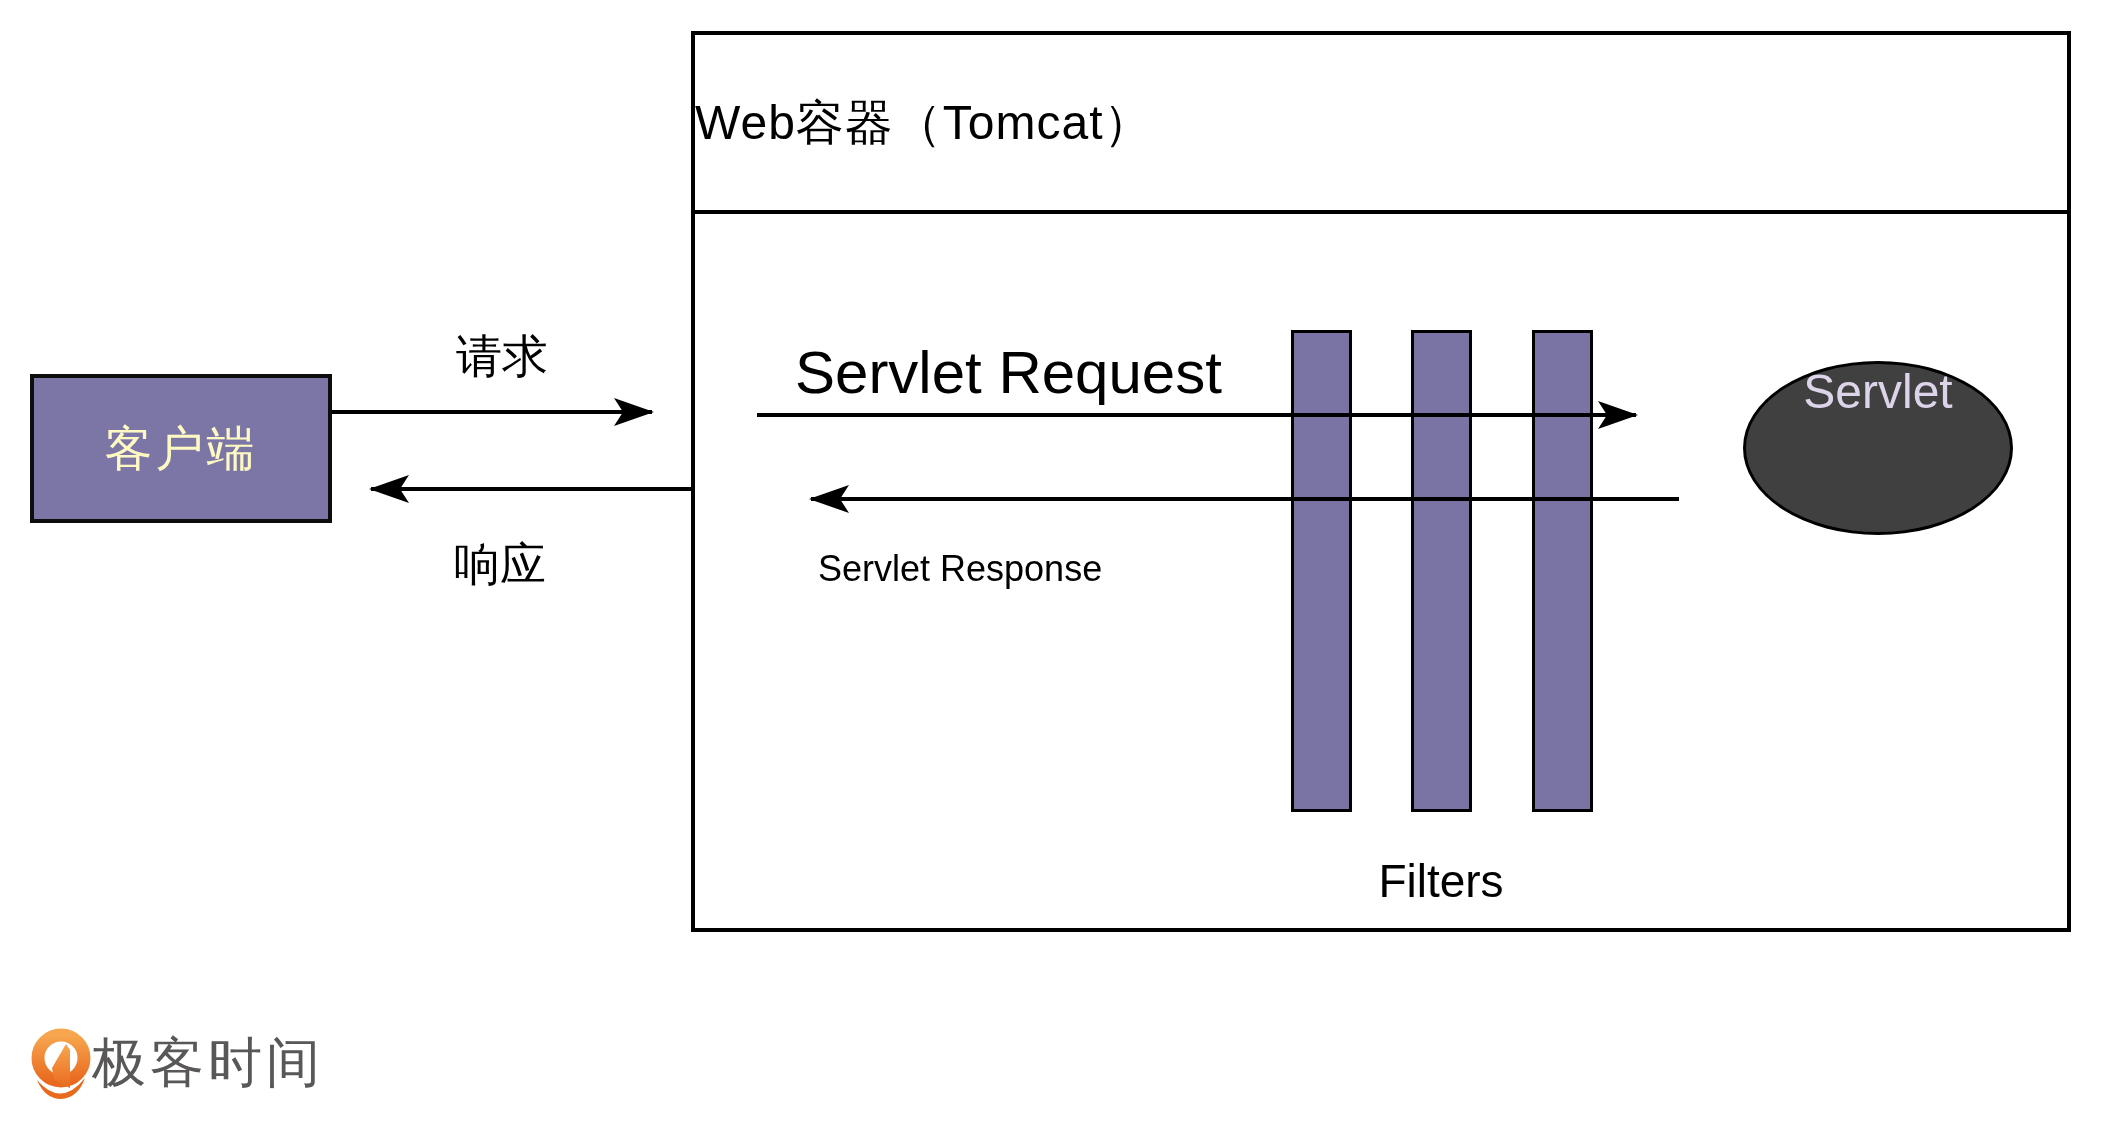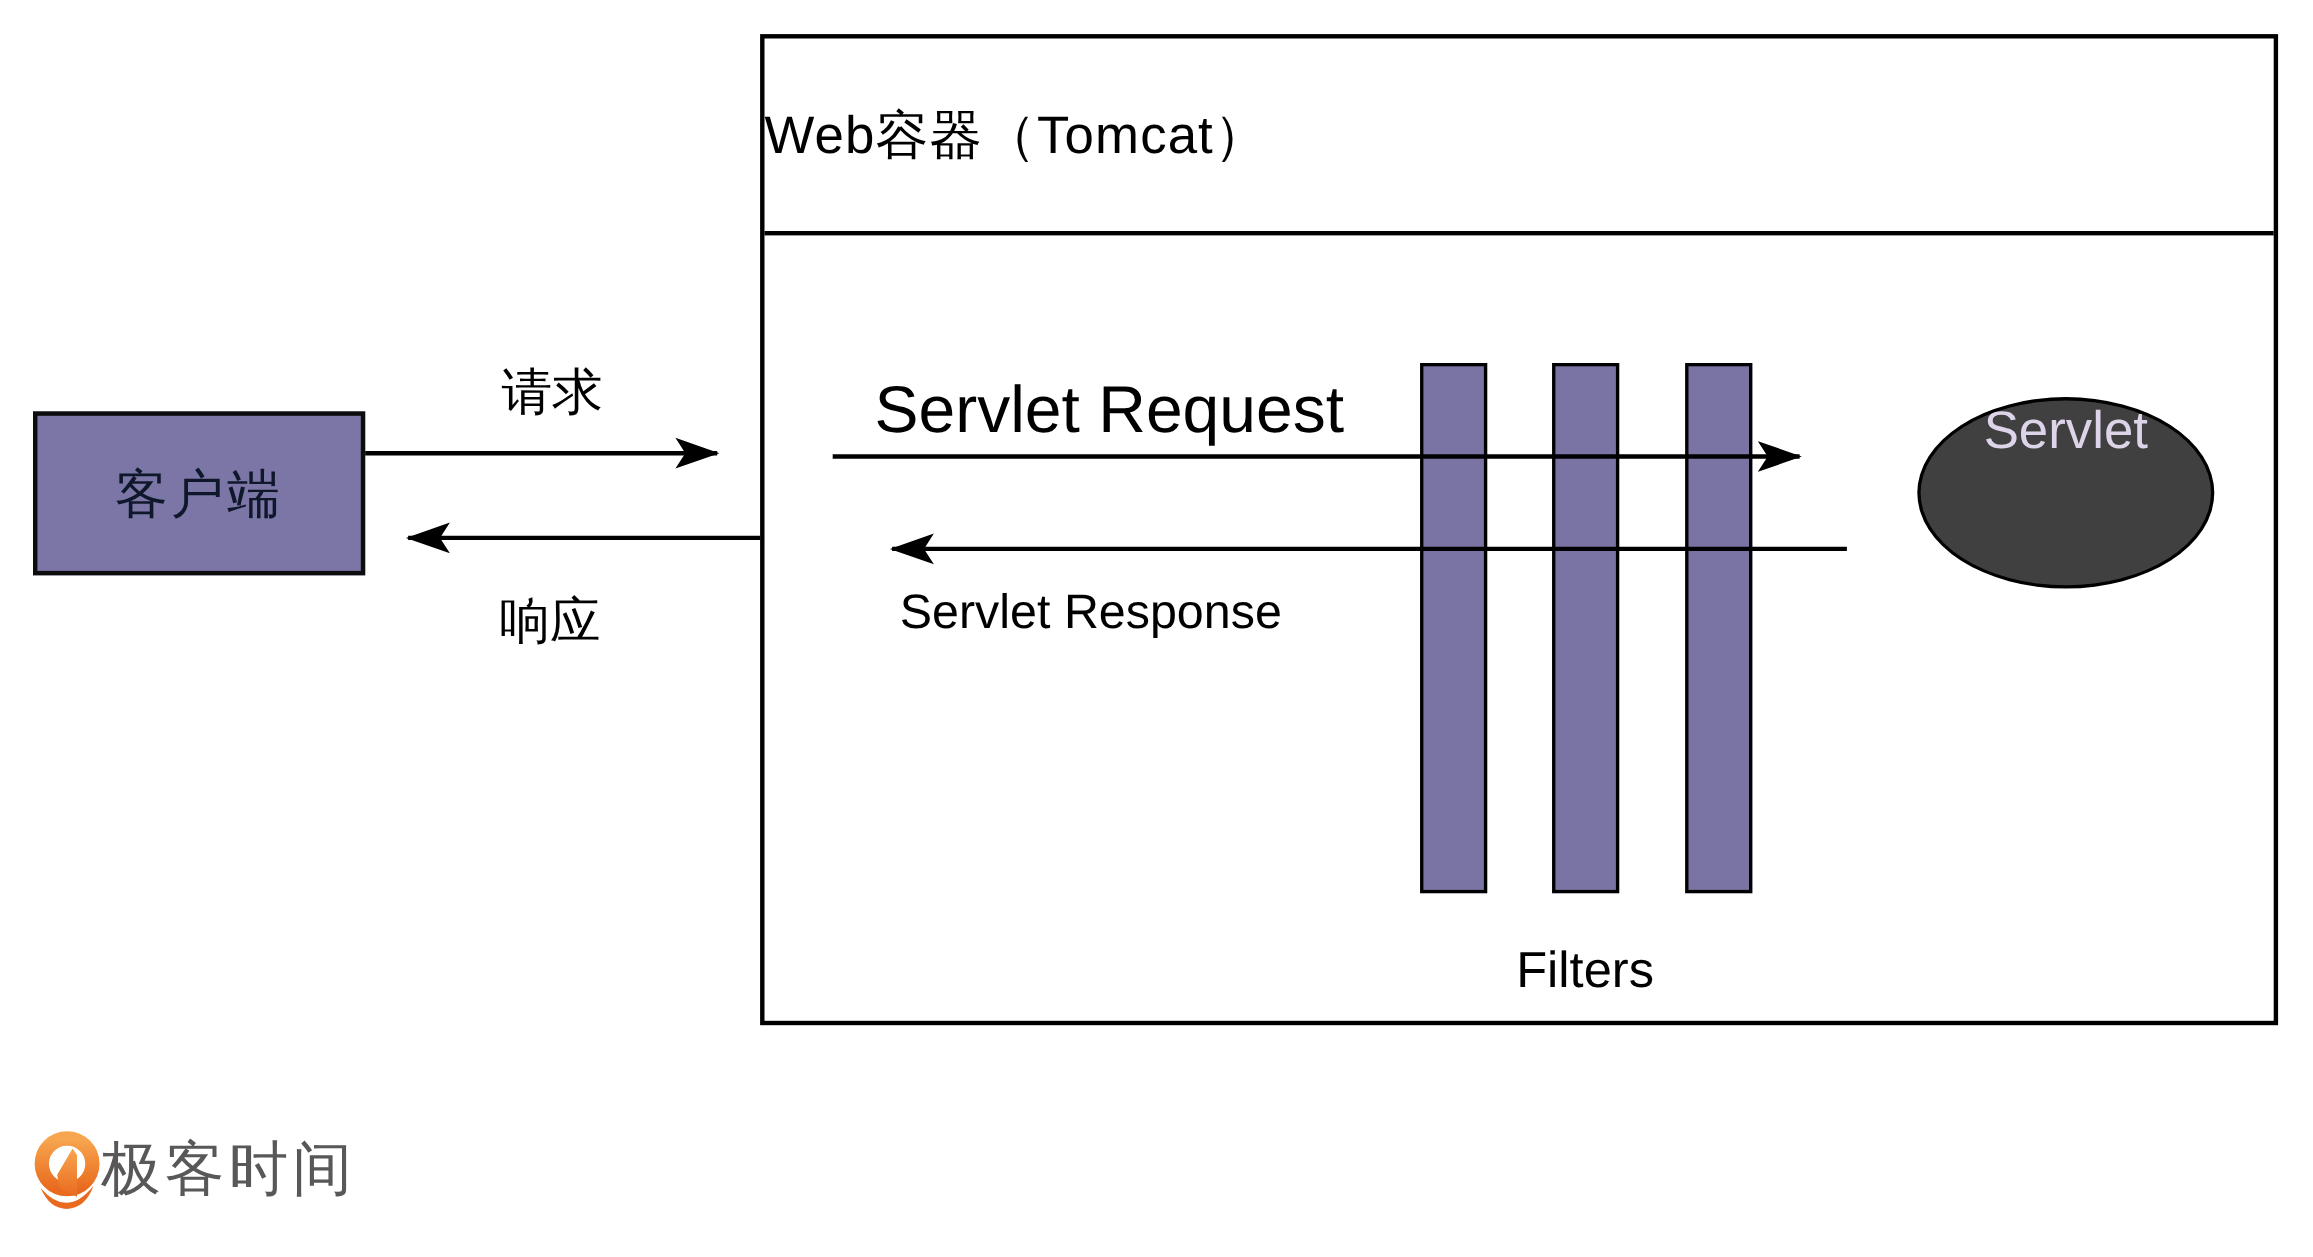--- a/index.html
+++ b/index.html
@@ -36,31 +36,31 @@
   .client-box {
     position: absolute;
     left: 30px; top: 374px;
     width: 302px; height: 149px;
     background: #7B76A6;
     border: 4px solid #0d0d0d;
     box-sizing: border-box;
     display: flex;
     align-items: center;
     justify-content: center;
-    color: #0f172a;
+    color: #fef9c3;
     font-size: 48px;
     letter-spacing: 3px;
   }
 
   
   .lbl { position: absolute; white-space: nowrap; }
   .lbl-request  { left: 402px; top: 326px; width: 200px; text-align: center; font-size: 46px; }
   .lbl-response { left: 400px; top: 534px; width: 200px; text-align: center; font-size: 46px; }
   .lbl-servlet-request  { left: 795px; top: 338px; font-size: 60px; }
-  .lbl-servlet-response { left: 818px; top: 532px; font-size: 44px; }
+  .lbl-servlet-response { left: 818px; top: 548px; font-size: 36px; }
   .lbl-filters { left: 1341px; top: 854px; width: 200px; text-align: center; font-size: 46px; }
 
   
   .filter-bar {
     position: absolute;
     top: 330px;
     width: 61px; height: 482px;
     background: #7A74A4;
     border: 3px solid #000000;
     box-sizing: border-box;

